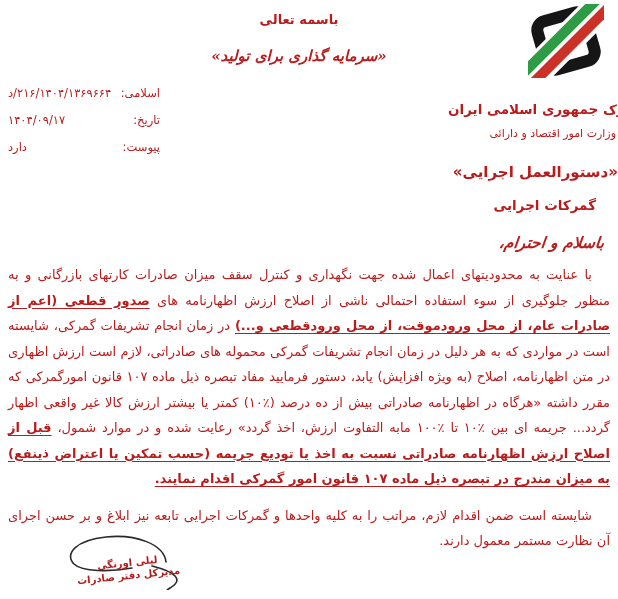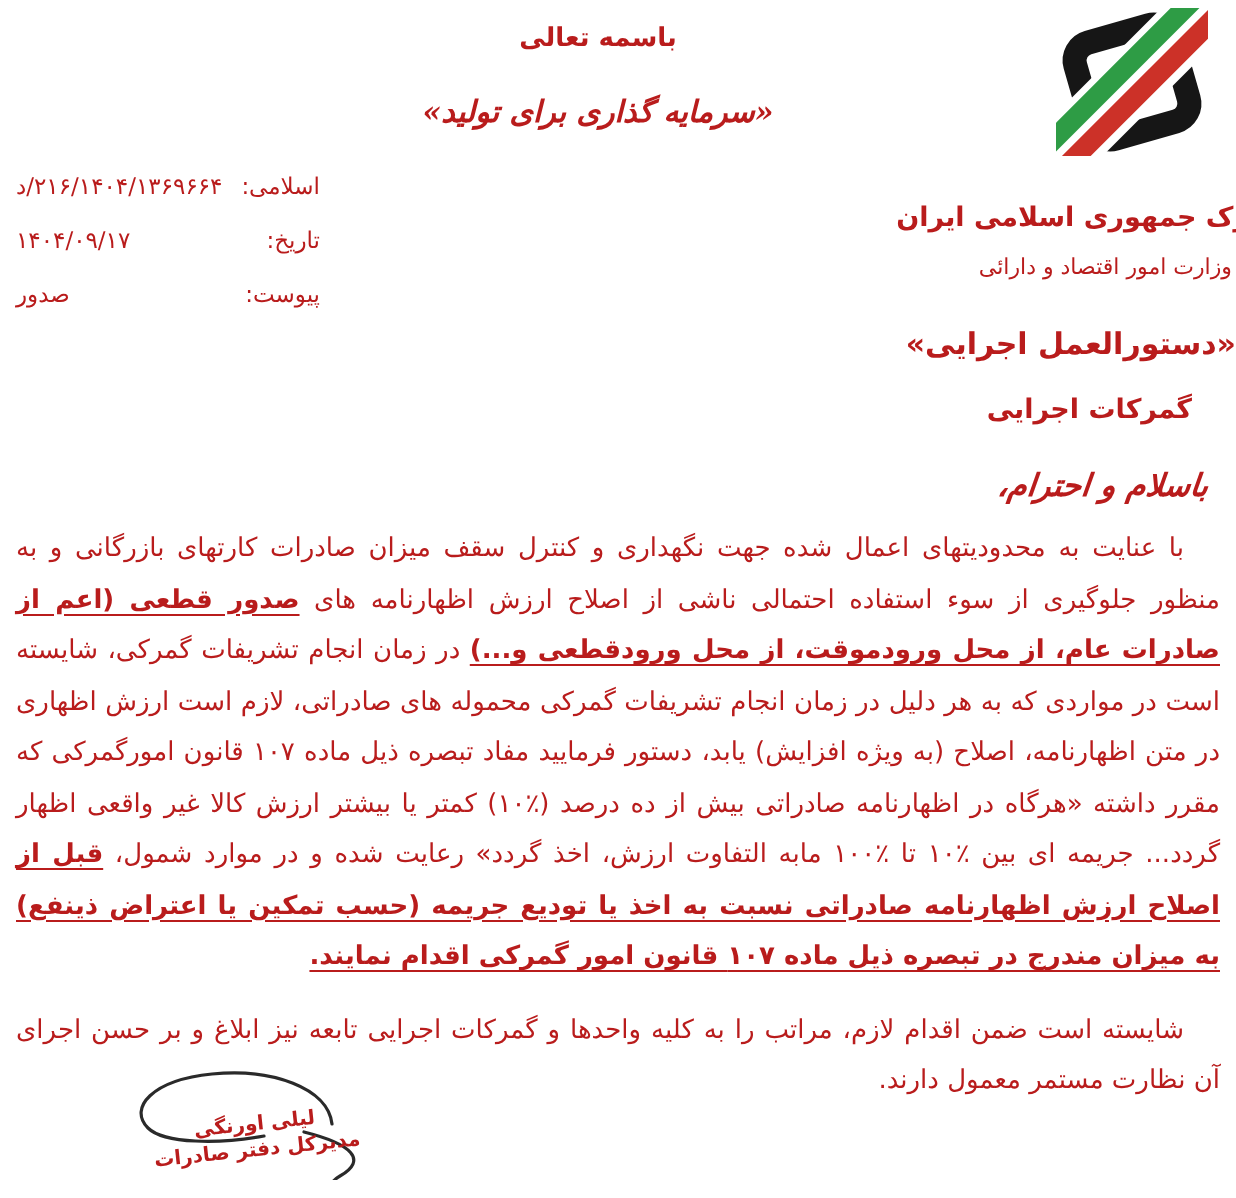--- a/index.html
+++ b/index.html
@@ -74,21 +74,21 @@
     <div class="field-row">
       <span class="field-label">اسلامی:</span>
       <span class="field-value ltr-override">د/۲۱۶/۱۴۰۴/۱۳۶۹۶۶۴</span>
     </div>
     <div class="field-row">
       <span class="field-label">تاریخ:</span>
       <span class="field-value ltr-override">۱۴۰۴/۰۹/۱۷</span>
     </div>
     <div class="field-row">
       <span class="field-label">پیوست:</span>
-      <span class="field-value">صدور</span>
+      <span class="field-value">دارد</span>
     </div>
   </div>
 
   <div class="doc-title">«دستورالعمل اجرایی»</div>
   <div class="recipient">گمرکات اجرایی</div>
   <div class="salutation">باسلام و احترام،</div>
 
   <div class="body-text">
     <p><span>با عنایت به محدودیتهای اعمال شده جهت نگهداری و کنترل سقف میزان صادرات کارتهای بازرگانی و به منظور جلوگیری از سوء استفاده احتمالی ناشی از اصلاح ارزش اظهارنامه های </span><span class="bu">صدور قطعی (اعم از صادرات عام، از محل ورودموقت، از محل ورودقطعی و...)</span><span> در زمان انجام تشریفات گمرکی، شایسته است در مواردی که به هر دلیل در زمان انجام تشریفات گمرکی محموله های صادراتی، لازم است ارزش اظهاری در متن اظهارنامه، اصلاح (به ویژه افزایش) یابد، دستور فرمایید مفاد تبصره ذیل ماده ۱۰۷ قانون امورگمرکی که مقرر داشته «هرگاه در اظهارنامه صادراتی بیش از ده درصد (٪۱۰) کمتر یا بیشتر ارزش کالا غیر واقعی اظهار گردد... جریمه ای بین ٪۱۰ تا ٪۱۰۰ مابه التفاوت ارزش، اخذ گردد» رعایت شده و در موارد شمول، </span><span class="bu">قبل از اصلاح ارزش اظهارنامه صادراتی نسبت به اخذ یا تودیع جریمه (حسب تمکین یا اعتراض ذینفع) به میزان مندرج در تبصره ذیل ماده ۱۰۷ قانون امور گمرکی اقدام نمایند.</span></p>
     <p>شایسته است ضمن اقدام لازم، مراتب را به کلیه واحدها و گمرکات اجرایی تابعه نیز ابلاغ و بر حسن اجرای آن نظارت مستمر معمول دارند.</p>

